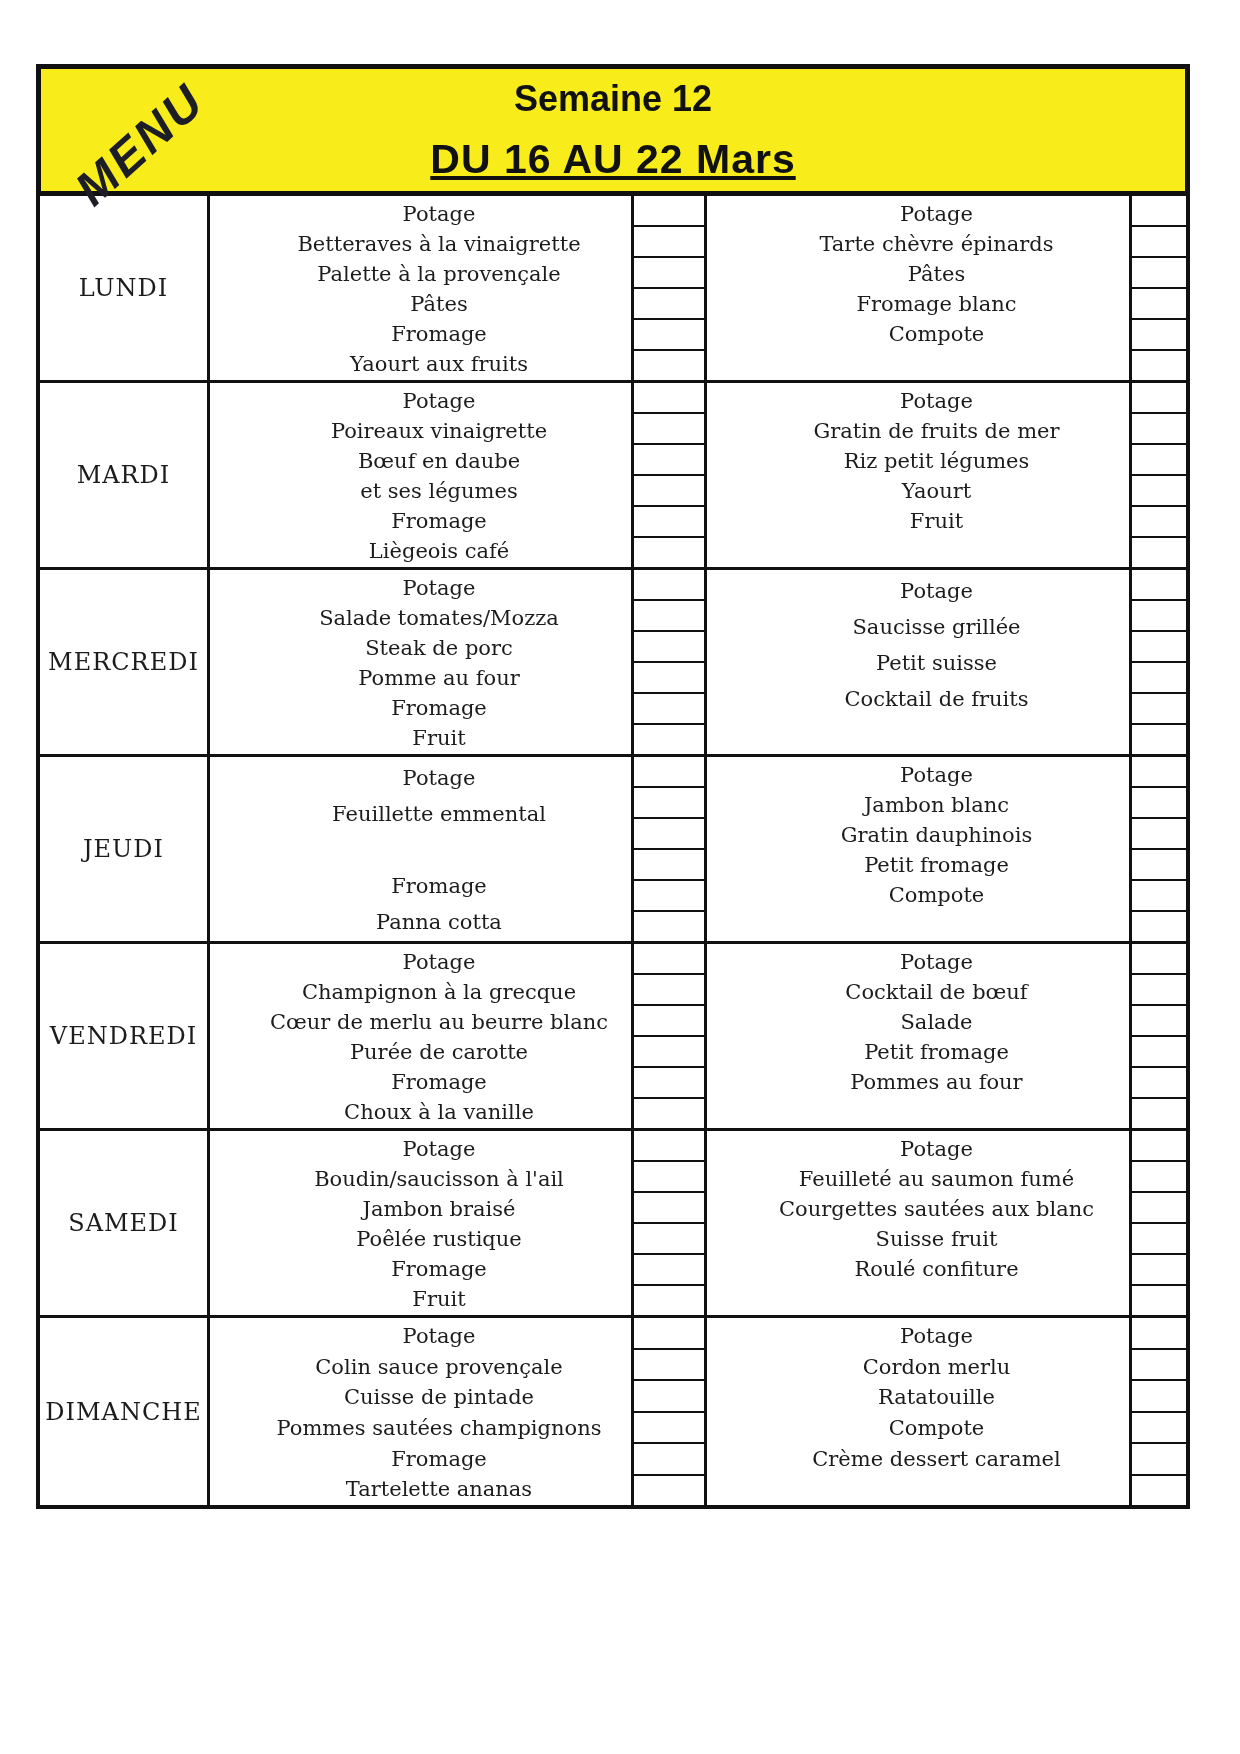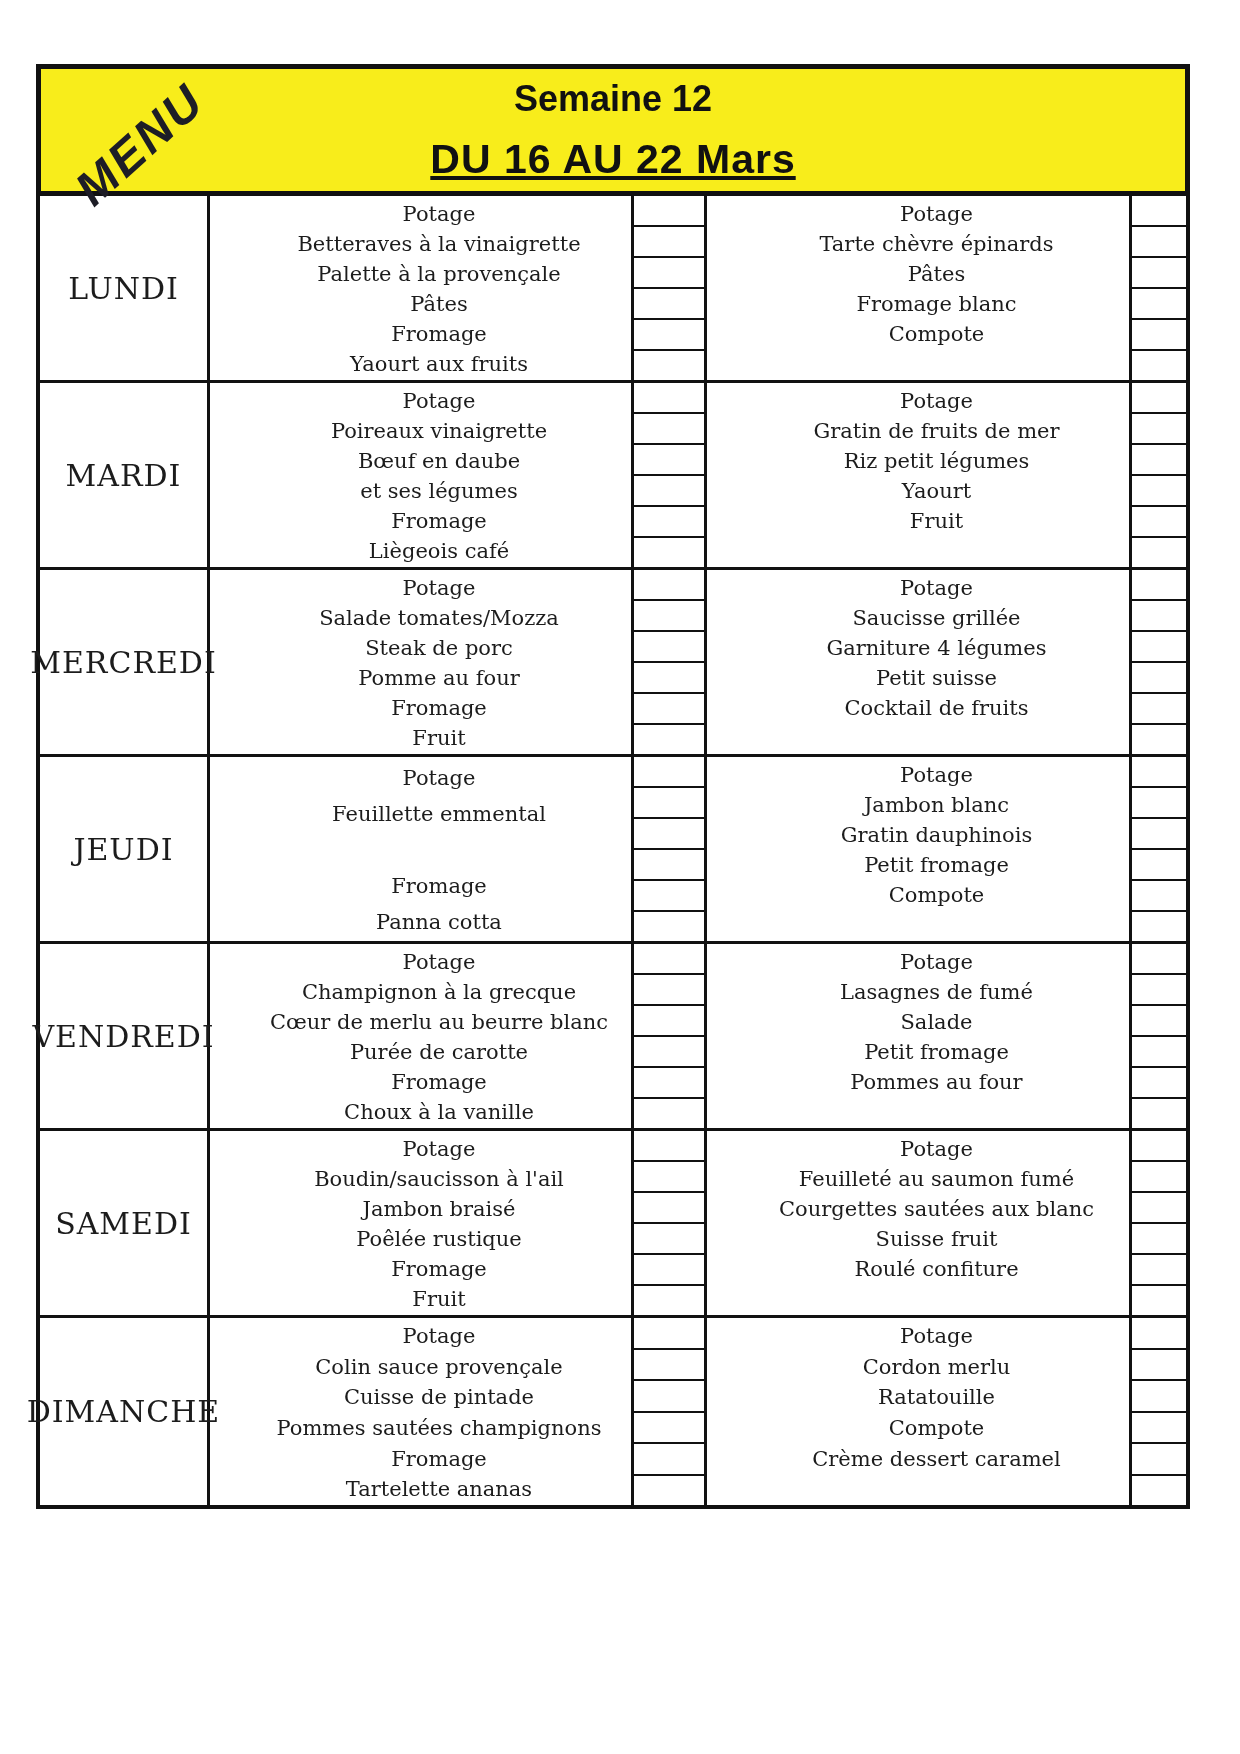--- a/index.html
+++ b/index.html
@@ -55,21 +55,21 @@
     grid-template-columns:170px 424px 73px 425px 1fr;
     height:187px;
     border-bottom:3px solid #111111;
     box-sizing:border-box;
   }
   .day-row:last-child{border-bottom:none;}
   .cell{box-sizing:border-box;}
   .day-cell{
     border-right:3px solid #111111;
     display:flex;align-items:center;justify-content:center;
-    font-size:30px;
+    font-size:24px;
     letter-spacing:1px;
   }
   .meal-cell{
     border-right:3px solid #111111;
     display:flex;flex-direction:column;
     padding-top:3px;
     padding-left:37px;
   }
   .meal-cell.dinner{border-right:3px solid #111111;}
   .menu-line{
@@ -190,21 +190,20 @@
           <div class="check-cell"></div>
           <div class="check-cell"></div>
           <div class="check-cell"></div>
           <div class="check-cell"></div>
           <div class="check-cell"></div>
           <div class="check-cell"></div>
         </div>
     <div class="cell meal-cell dinner">
           <div class="menu-line">Potage</div>
           <div class="menu-line">Saucisse grillée</div>
-          <div class="menu-line">Garniture 4 légumes</div>
           <div class="menu-line">Petit suisse</div>
           <div class="menu-line">Cocktail de fruits</div>
           <div class="menu-line"></div>
         </div>
     <div class="cell check-col check-2 last">
           <div class="check-cell"></div>
           <div class="check-cell"></div>
           <div class="check-cell"></div>
           <div class="check-cell"></div>
           <div class="check-cell"></div>
@@ -260,21 +259,21 @@
     <div class="cell check-col check-1">
           <div class="check-cell"></div>
           <div class="check-cell"></div>
           <div class="check-cell"></div>
           <div class="check-cell"></div>
           <div class="check-cell"></div>
           <div class="check-cell"></div>
         </div>
     <div class="cell meal-cell dinner">
           <div class="menu-line">Potage</div>
-          <div class="menu-line">Lasagnes de fumé</div>
+          <div class="menu-line">Cocktail de bœuf</div>
           <div class="menu-line">Salade</div>
           <div class="menu-line">Petit fromage</div>
           <div class="menu-line">Pommes au four</div>
           <div class="menu-line"></div>
         </div>
     <div class="cell check-col check-2 last">
           <div class="check-cell"></div>
           <div class="check-cell"></div>
           <div class="check-cell"></div>
           <div class="check-cell"></div>

